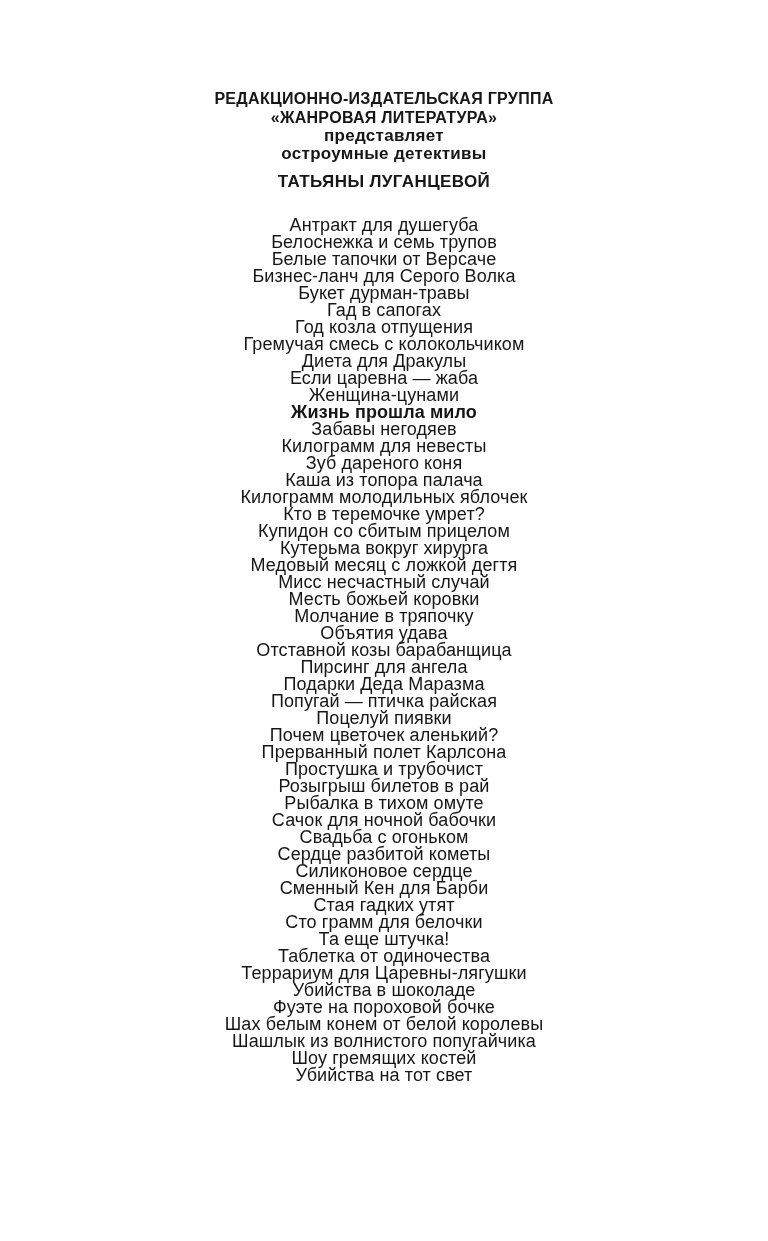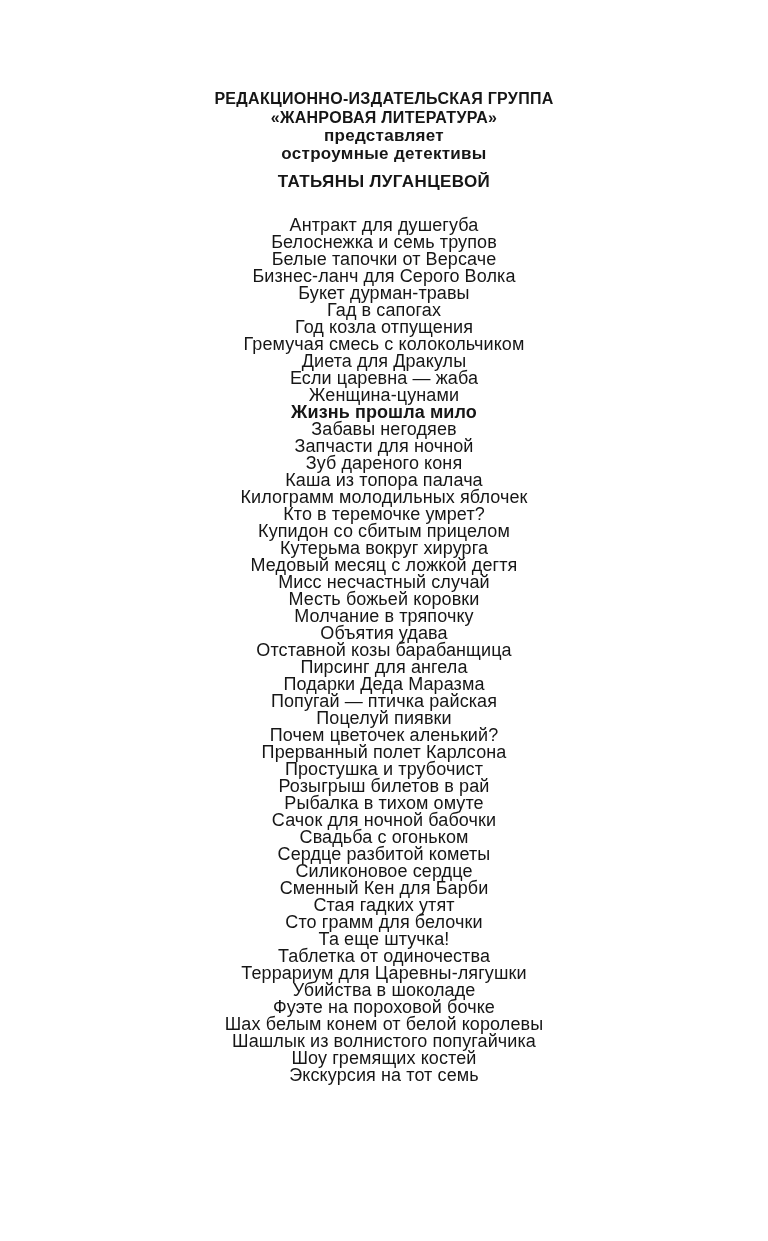--- a/index.html
+++ b/index.html
@@ -70,21 +70,21 @@
       <div class="title-line">Бизнес-ланч для Серого Волка</div>
       <div class="title-line">Букет дурман-травы</div>
       <div class="title-line">Гад в сапогах</div>
       <div class="title-line">Год козла отпущения</div>
       <div class="title-line">Гремучая смесь с колокольчиком</div>
       <div class="title-line">Диета для Дракулы</div>
       <div class="title-line">Если царевна — жаба</div>
       <div class="title-line">Женщина-цунами</div>
       <div class="title-line bold">Жизнь прошла мило</div>
       <div class="title-line">Забавы негодяев</div>
-      <div class="title-line">Запчасти для ночной</div>
+      <div class="title-line">Килограмм для невесты</div>
       <div class="title-line">Зуб дареного коня</div>
       <div class="title-line">Каша из топора палача</div>
       <div class="title-line">Килограмм молодильных яблочек</div>
       <div class="title-line">Кто в теремочке умрет?</div>
       <div class="title-line">Купидон со сбитым прицелом</div>
       <div class="title-line">Кутерьма вокруг хирурга</div>
       <div class="title-line">Медовый месяц с ложкой дегтя</div>
       <div class="title-line">Мисс несчастный случай</div>
       <div class="title-line">Месть божьей коровки</div>
       <div class="title-line">Молчание в тряпочку</div>
@@ -107,16 +107,16 @@
       <div class="title-line">Стая гадких утят</div>
       <div class="title-line">Сто грамм для белочки</div>
       <div class="title-line">Та еще штучка!</div>
       <div class="title-line">Таблетка от одиночества</div>
       <div class="title-line">Террариум для Царевны-лягушки</div>
       <div class="title-line">Убийства в шоколаде</div>
       <div class="title-line">Фуэте на пороховой бочке</div>
       <div class="title-line">Шах белым конем от белой королевы</div>
       <div class="title-line">Шашлык из волнистого попугайчика</div>
       <div class="title-line">Шоу гремящих костей</div>
-      <div class="title-line">Экскурсия на тот семь</div>
+      <div class="title-line">Убийства на тот свет</div>
     </main>
 
 </div>
 
 </body></html>

